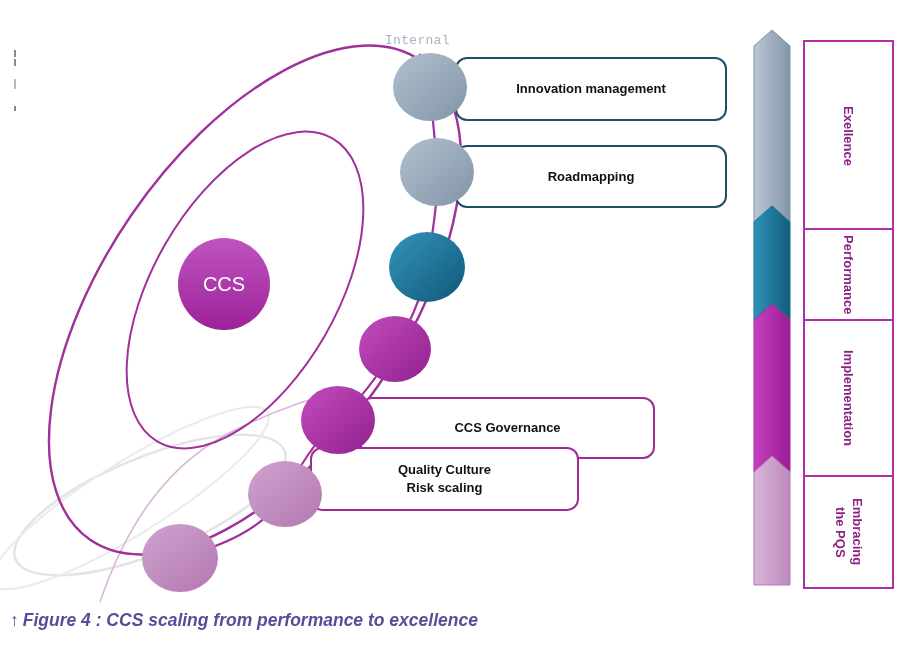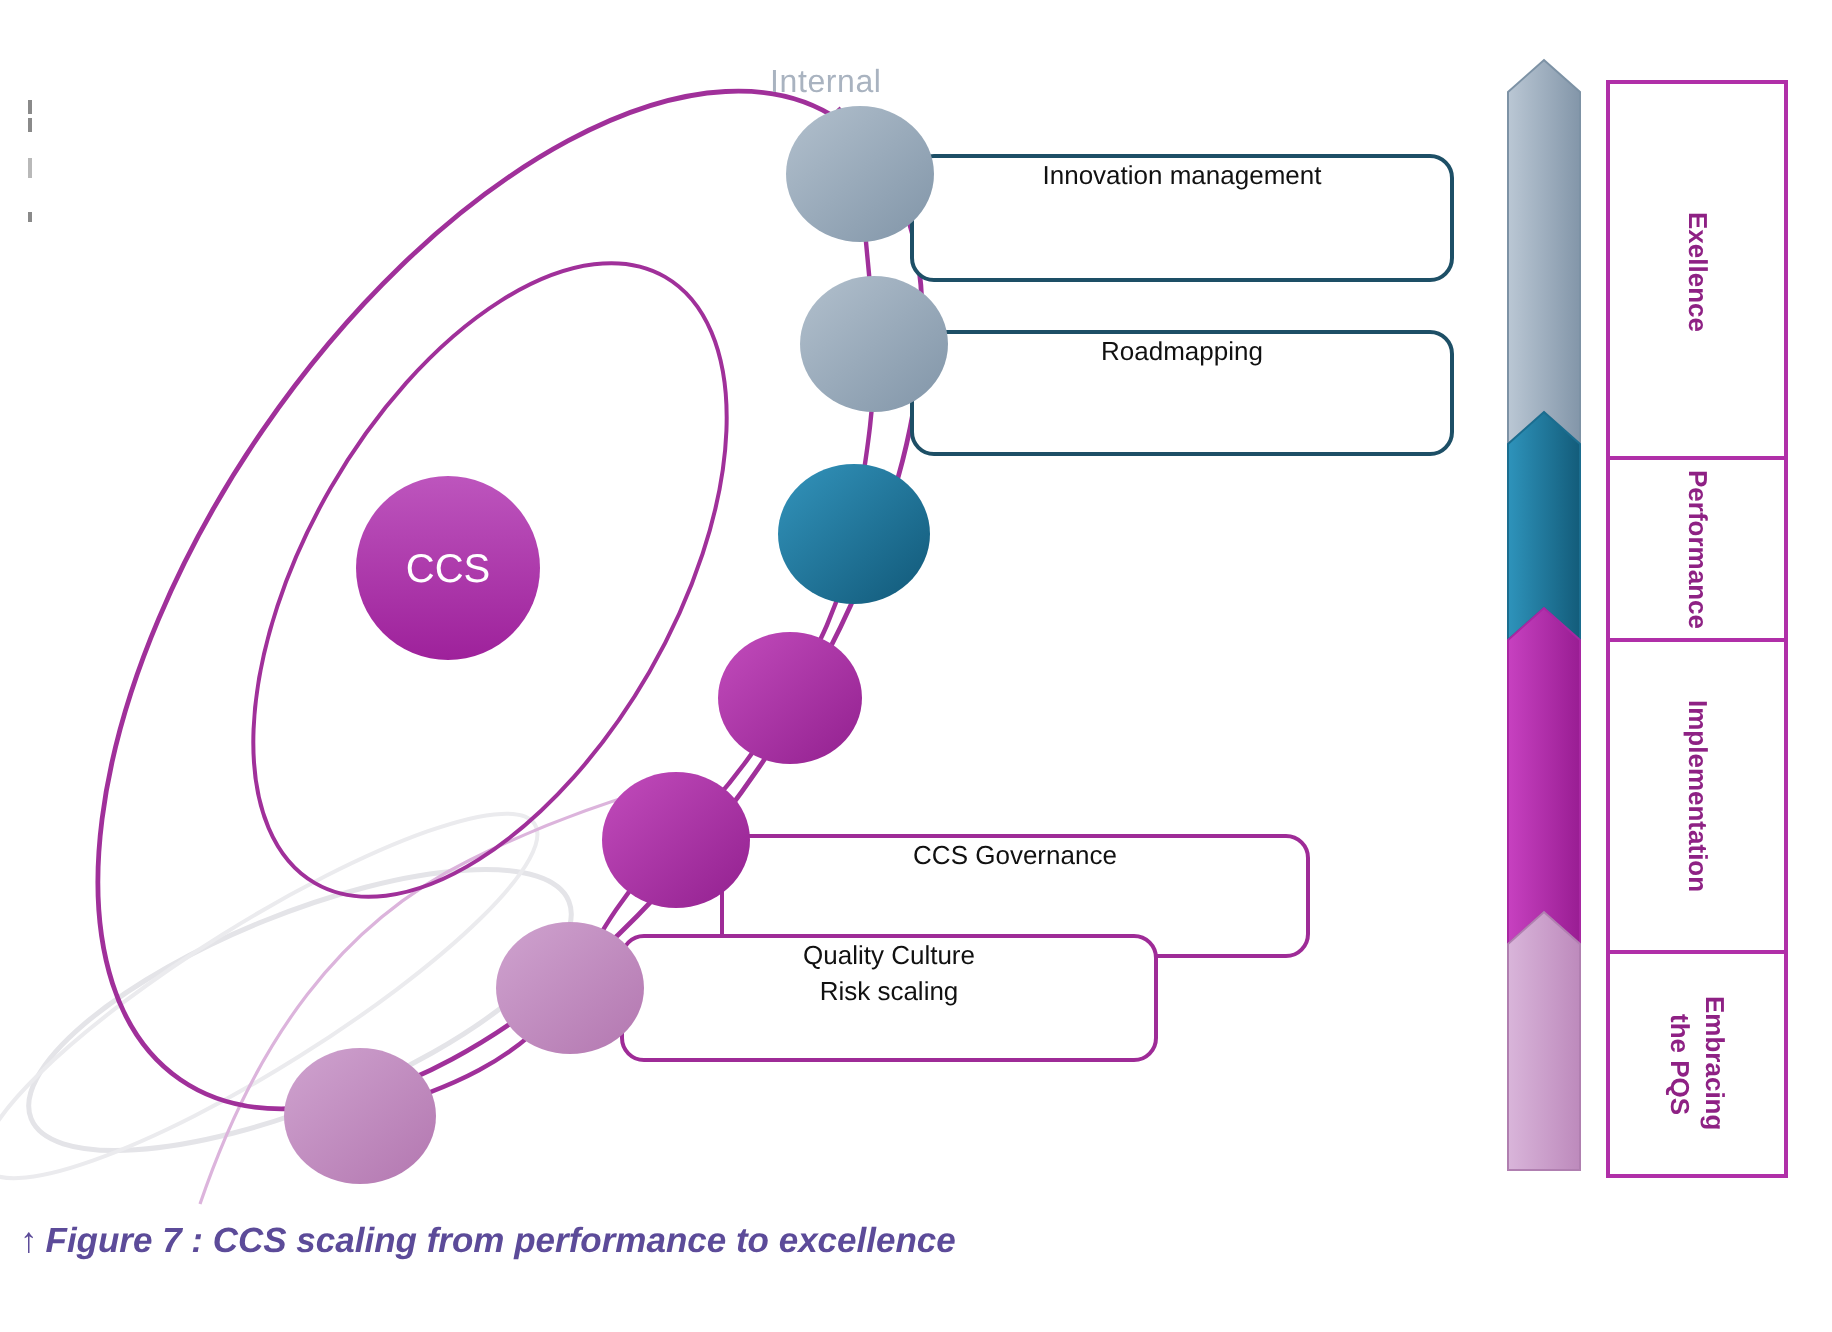--- a/index.html
+++ b/index.html
@@ -6,40 +6,40 @@
   #stage{
     position:relative;width:916px;height:666px;background:#ffffff;overflow:hidden;
     font-family:"Liberation Sans","DejaVu Sans",sans-serif;
   }
   svg{position:absolute;left:0;top:0;}
   #layer-under{z-index:1;}
   #layer-over{z-index:3;pointer-events:none;}
 
   .item-box{
     position:absolute;z-index:2;background:#ffffff;border-radius:12px;
-    display:flex;flex-direction:column;align-items:center;justify-content:flex-start;
-    font-weight:normal;font-size:13px;color:#111;line-height:1.35;text-align:center;margin-top:20px;
+    display:flex;flex-direction:column;align-items:center;justify-content:center;
+    font-weight:bold;font-size:13px;color:#111;line-height:1.35;text-align:center;
   }
   .item-box.steel{border:2px solid #1d4f66;}
   .item-box.magenta{border:2px solid #9e2b97;}
   .item-box span{display:block;}
 
   .stage-box{
     position:absolute;z-index:2;background:#ffffff;border:2px solid #b02fa8;
     display:flex;align-items:center;justify-content:center;
   }
   .stage-box .vtext{
     writing-mode:vertical-rl;font-weight:bold;font-size:13px;color:#8e2184;
     text-align:center;line-height:1.35;
   }
   .stage-box .vtext span{display:block;}
 
   .internal-label{
     position:absolute;z-index:2;left:385px;top:33px;
-    font-size:16px;color:#a9b3c0;letter-spacing:.3px;
+    font-size:13px;color:#a9b3c0;letter-spacing:.3px;font-family:Liberation Mono, monospace;
   }
   .edge-mark{position:absolute;z-index:2;width:2px;background:#8a8a8a;}
 
   .caption{
     position:absolute;z-index:2;left:10px;top:610px;
     font-size:17.5px;font-weight:600;color:#5c4b99;white-space:nowrap;
   }
   .caption .cap-arrow{font-style:normal;margin-right:4px;}
   .caption .cap-text{font-style:italic;}
 </style>
@@ -179,16 +179,16 @@
   </svg>
 
   <div class="internal-label">Internal</div>
 
   <div class="edge-mark" style="left:14px;top:50px;height:7px;"></div>
   <div class="edge-mark" style="left:14px;top:59px;height:7px;"></div>
   <div class="edge-mark" style="left:14px;top:79px;height:10px;background:#b9b9b9;"></div>
   <div class="edge-mark" style="left:14px;top:106px;height:5px;"></div>
 
   <div class="caption">
-    <span class="cap-arrow">↑</span><span class="cap-text">Figure 7 : CCS scaling from performance to excellence</span>
+    <span class="cap-arrow">↑</span><span class="cap-text">Figure 4 : CCS scaling from performance to excellence</span>
   </div>
 
 </div>
 
 </body></html>

